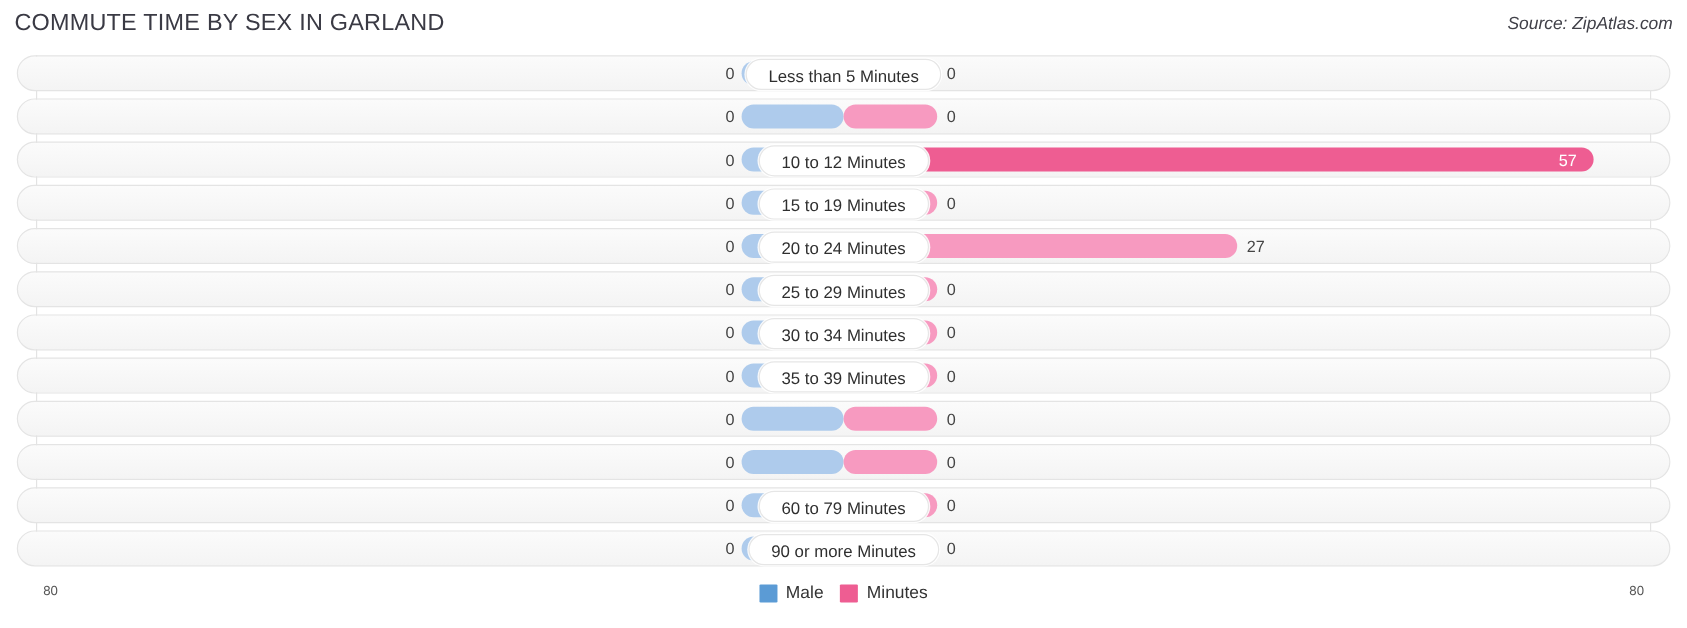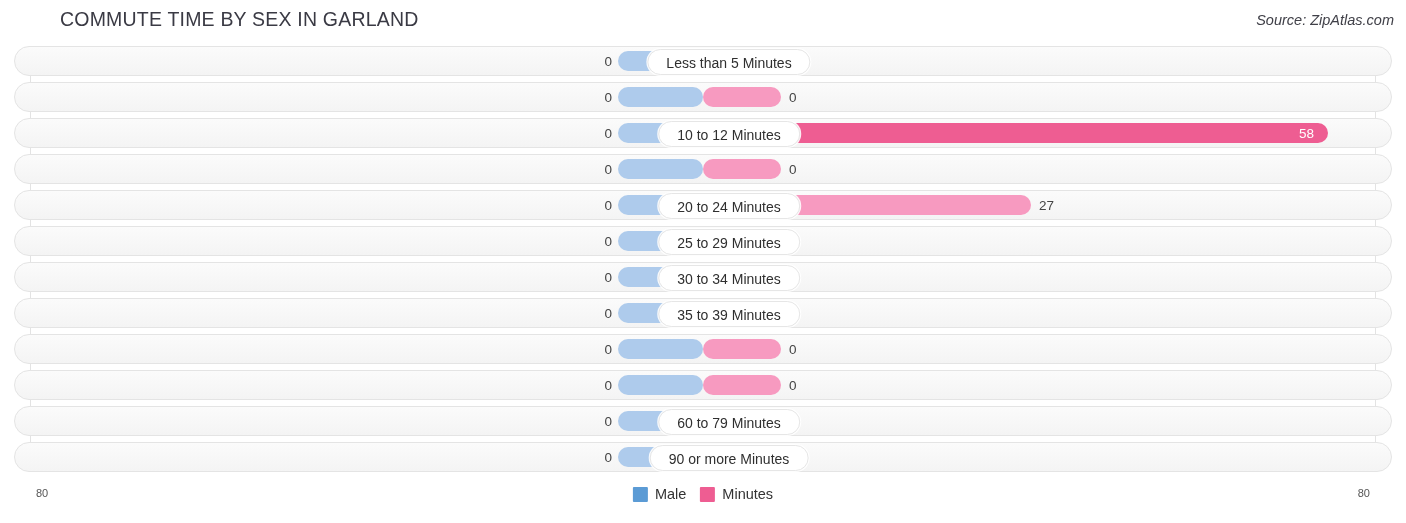--- a/index.html
+++ b/index.html
@@ -6,21 +6,21 @@
   body{
     width:1406px;height:523px;
     background:#ffffff;
     font-family:"Liberation Sans", sans-serif;
     color:#3b3b3b;
     overflow:hidden;
   }
   .page{position:relative;width:1406px;height:523px;}
 
   
-  .header{position:relative;height:42px;margin-left:48px;}
+  .header{position:relative;height:42px;}
   .title{
     position:absolute;left:12px;top:8px;
     font-size:19.5px;letter-spacing:.2px;
     color:#3a3a44;font-weight:400;white-space:nowrap;
   }
   .source{
     position:absolute;right:12px;top:12px;
     font-size:14.5px;font-style:italic;color:#404048;white-space:nowrap;
   }
 
@@ -86,21 +86,20 @@
     position:absolute;top:2px;height:26px;line-height:26px;
     left:50%;transform:translateX(-50%);
     background:#ffffff;
     border:1px solid #e6e6e6;
     border-radius:13px;
     padding:0 18px;
     font-size:14px;color:#2f2f2f;
     white-space:nowrap;
     box-sizing:border-box;
     box-shadow:0 0 0 1px rgba(255,255,255,.9);
-    margin-left:26px;
   }
 
   
   .footer{
     position:absolute;left:0;top:482px;width:1406px;height:34px;
   }
   .axis-label{
     position:absolute;top:5px;
     font-size:11px;color:#555;
   }
@@ -142,28 +141,29 @@
         <div class="row">
           <div class="bar bar-male stub" style="width: 85px;"></div>
           <div class="val val-left" style="right: calc(50% + 91px);">0</div>
           <div class="bar bar-female light stub" style="width: 78px;"></div>
           <div class="val val-right" style="left: calc(50% + 86px);">0</div>
         </div>
         <div class="row">
           <div class="bar bar-male stub" style="width: 85px;"></div>
           <div class="val val-left" style="right: calc(50% + 91px);">0</div>
           <div class="bar bar-female strong" style="width: 625px;"></div>
-          <div class="val val-inside" style="left: calc(50% + 581px); width: 30px;">58</div>
+          <div class="val val-inside" style="left: calc(50% + 581px); width: 30px;">57</div>
           <div class="pill">10 to 12 Minutes</div>
         </div>
         <div class="row">
           <div class="bar bar-male stub" style="width: 85px;"></div>
           <div class="val val-left" style="right: calc(50% + 91px);">0</div>
           <div class="bar bar-female light stub" style="width: 78px;"></div>
           <div class="val val-right" style="left: calc(50% + 86px);">0</div>
+          <div class="pill">15 to 19 Minutes</div>
         </div>
         <div class="row">
           <div class="bar bar-male stub" style="width: 85px;"></div>
           <div class="val val-left" style="right: calc(50% + 91px);">0</div>
           <div class="bar bar-female light" style="width: 328px;"></div>
           <div class="val val-right" style="left: calc(50% + 336px);">27</div>
           <div class="pill">20 to 24 Minutes</div>
         </div>
         <div class="row">
           <div class="bar bar-male stub" style="width: 85px;"></div>

